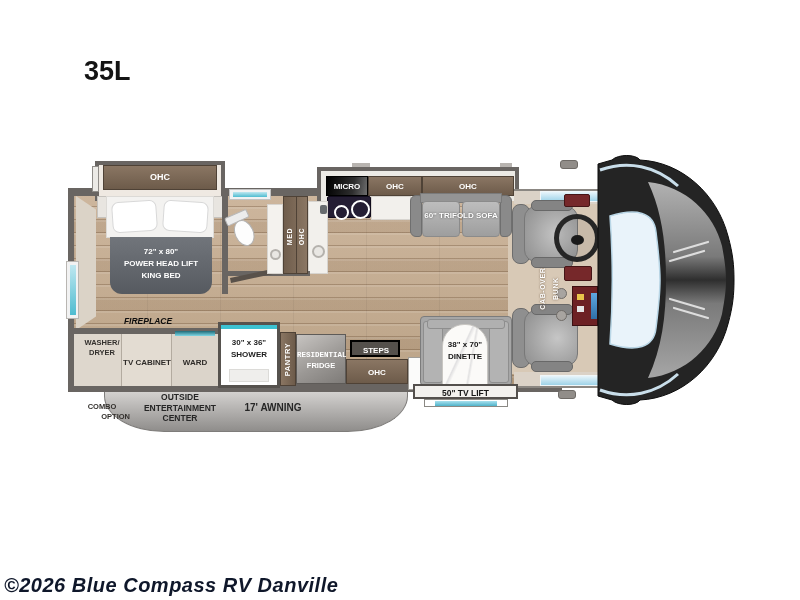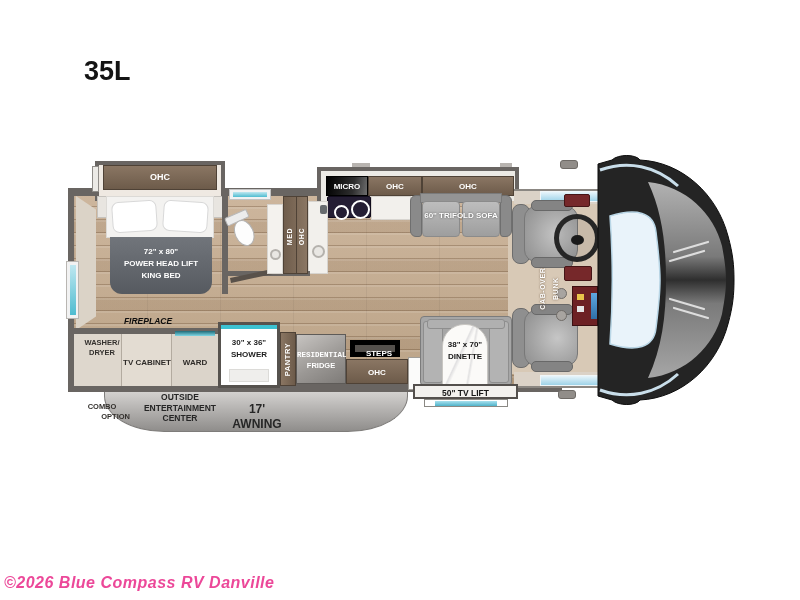--- a/index.html
+++ b/index.html
@@ -32,21 +32,21 @@
   <div class="abs" style="left:84px;top:56px;font-size:27px;font-weight:bold;color:#141414;">35L</div>
 
   <div class="abs" style="left:104px;top:387px;width:304px;height:45px;border:1px solid #7e7c7a;border-top:none;
               border-radius:0 0 60px 60px / 0 0 36px 36px;
               background:linear-gradient(to bottom,#dcdad8,#b9b7b5 45%,#8f8d8b);"></div>
   <div class="lbl" style="left:126px;top:392px;width:108px;font-size:8.5px;color:#262626;">
     <span style="display:block;">OUTSIDE</span>
     <span style="display:block;">ENTERTAINMENT</span>
     <span style="display:block;">CENTER</span>
   </div>
-  <div class="lbl" style="left:224px;top:402px;width:66px;font-size:12px;color:#262626;">17' AWNING</div>
+  <div class="lbl" style="left:240px;top:402px;width:66px;font-size:10px;color:#262626;">17' AWNING</div>
 
   <div class="abs wood" style="left:74px;top:194px;width:482px;height:192px;"></div>
   <div class="abs" style="left:508px;top:196px;width:106px;height:178px;background:#d8c9b6;"></div>
   <div class="abs" style="left:76px;top:196px;width:20px;height:134px;background:#dbd3c7;
               clip-path:polygon(0 0,100% 10%,100% 90%,0 100%);"></div>
 
   <div class="abs wall" style="left:68px;top:188px;width:256px;height:8px;"></div>
   <div class="abs wall" style="left:68px;top:188px;width:6px;height:204px;"></div>
   <div class="abs wall" style="left:68px;top:384px;width:494px;height:8px;"></div>
 
@@ -116,21 +116,21 @@
     <span class="vt" style="font-size:7.5px;">PANTRY</span>
   </div>
   <div class="abs" style="left:296px;top:334px;width:50px;height:50px;border:1px solid #5e5b58;
               background:linear-gradient(150deg,#c7c4c1 0%,#9b9895 55%,#7e7b78 100%);">
     <div class="lbl wlbl" style="left:0;top:15px;width:48px;font-size:7.5px;color:#fff;line-height:1.4;">
       <span style="display:block;font-family:Liberation Mono, monospace;">RESIDENTIAL</span>
       <span style="display:block;">FRIDGE</span>
     </div>
   </div>
 
-  <div class="abs" style="left:350px;top:340px;width:50px;height:17px;background:#54504c;border:5px solid #000000;">
+  <div class="abs" style="left:350px;top:340px;width:50px;height:17px;background:#54504c;border:2px solid #000000;">
     <div class="lbl wlbl" style="left:0;top:4px;width:48px;font-size:8px;color:#fff;">STEPS</div>
   </div>
   <div class="abs brown" style="left:346px;top:359px;width:62px;height:25px;">
     <div class="lbl wlbl" style="left:0;top:8px;width:60px;font-size:8px;color:#fff;">OHC</div>
   </div>
   <div class="abs" style="left:408px;top:357px;width:14px;height:33px;background:#fbfbfa;border:1px solid #a09d98;"></div>
 
   <div class="abs" style="left:420px;top:316px;width:92px;height:70px;background:#a6a6a6;border:1px solid #7c7c7c;border-radius:4px;">
     <div class="abs" style="left:2px;top:4px;width:20px;height:62px;background:#b3b3b3;border:1px solid #8e8e8e;border-radius:3px;"></div>
     <div class="abs" style="left:68px;top:4px;width:20px;height:62px;background:#b3b3b3;border:1px solid #8e8e8e;border-radius:3px;"></div>
@@ -252,14 +252,14 @@
     <g stroke="#efefef" stroke-width="2.2" stroke-linecap="round" opacity="0.85">
       <path d="M 122 100 L 156 90"></path>
         <path d="M 118 109 L 152 99"></path>
       <path d="M 122 156 L 156 166"></path>
         <path d="M 118 147 L 152 157"></path>
     </g>
   </svg>
   <div class="abs" style="left:560px;top:160px;width:18px;height:9px;background:#918d89;border:1px solid #6e6a66;border-radius:3px;"></div>
   <div class="abs" style="left:558px;top:390px;width:18px;height:9px;background:#918d89;border:1px solid #6e6a66;border-radius:3px;"></div>
 
-  <div class="abs" style="left:4px;top:574px;font-size:16px;font-weight:bold;font-style:italic;color:#ec4899;letter-spacing:.5px;">©2026 Blue Compass RV Danville</div>
+  <div class="abs" style="left:4px;top:574px;font-size:20px;font-weight:bold;font-style:italic;color:#0f172a;letter-spacing:.5px;">©2026 Blue Compass RV Danville</div>
 </div>
 
 </body></html>

